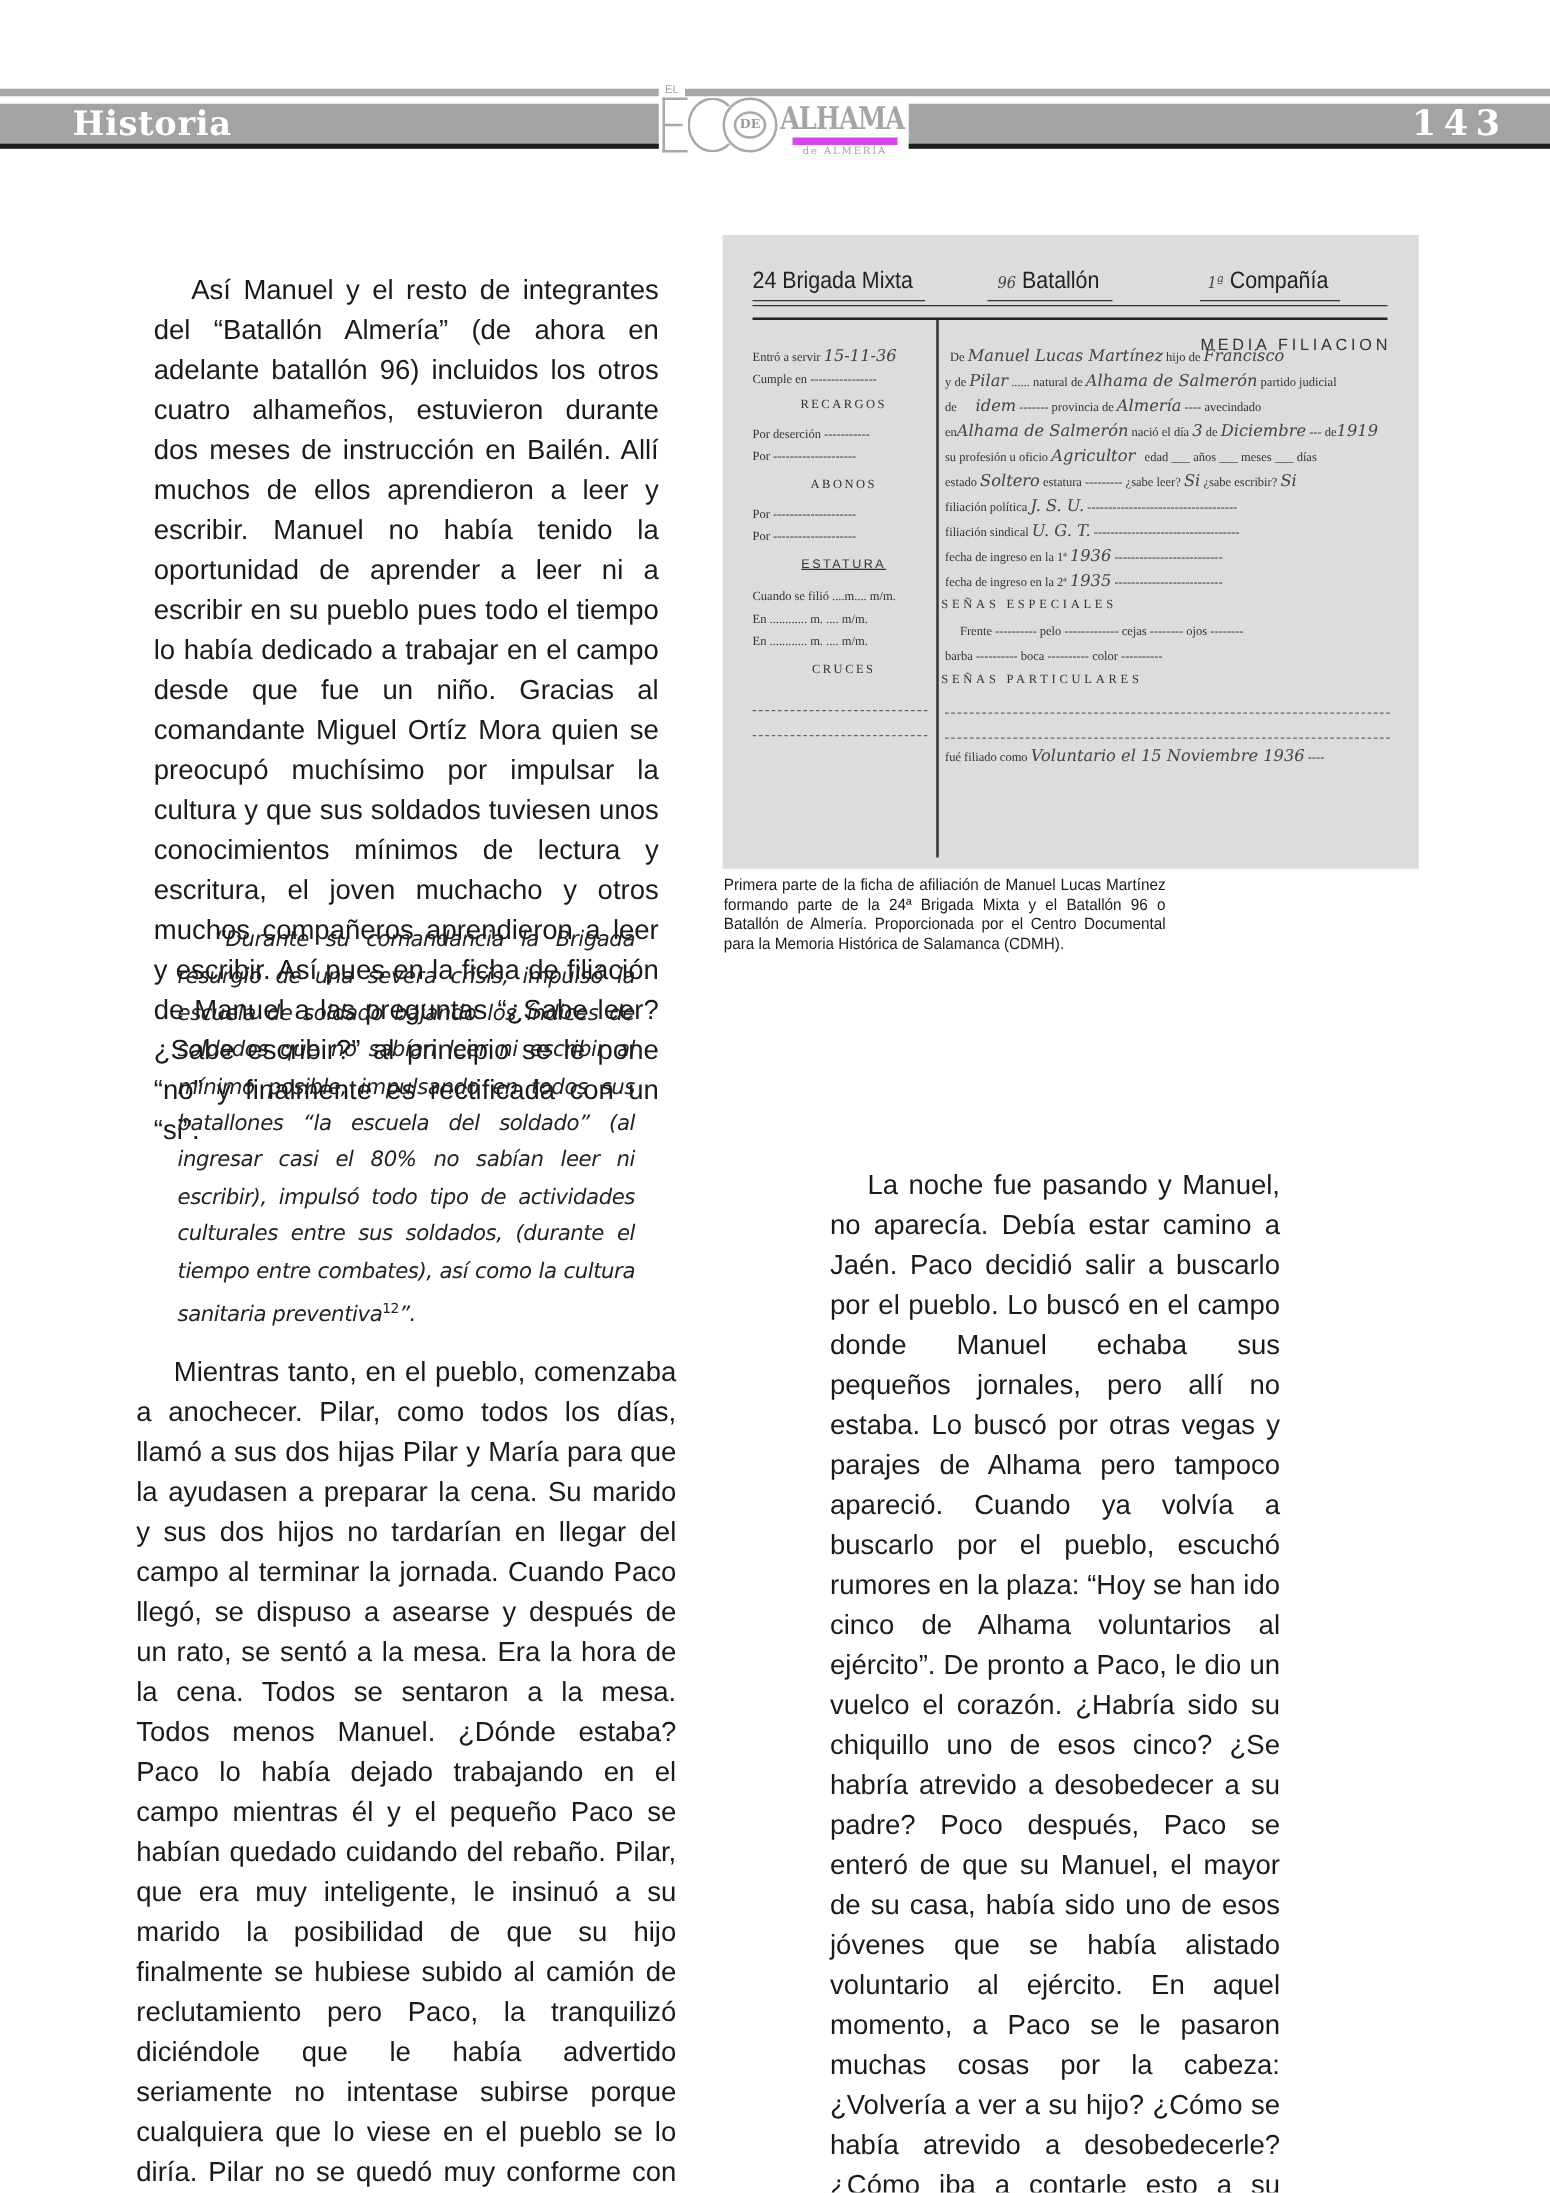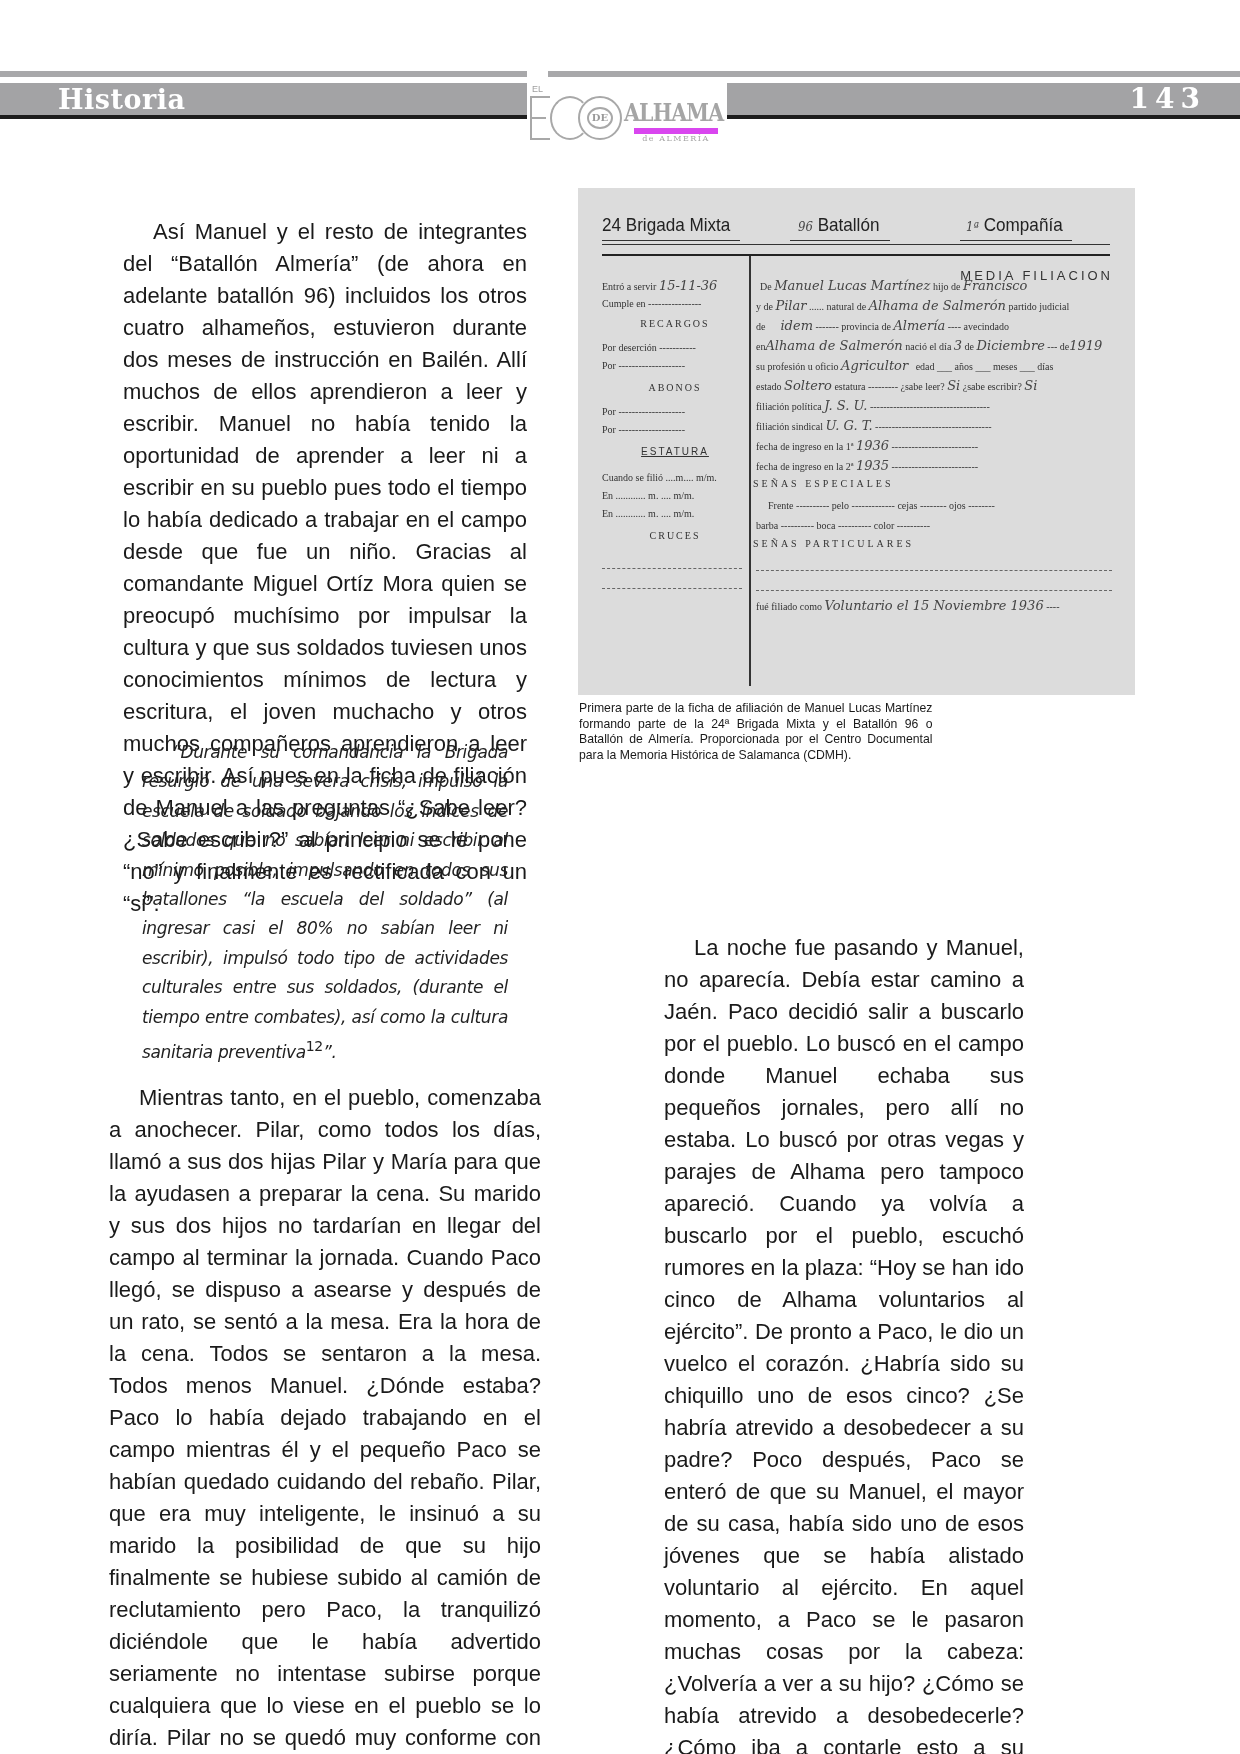--- a/index.html
+++ b/index.html
@@ -7,40 +7,40 @@
     body { position: relative; font-family: "Liberation Sans", sans-serif; color: #1a1a1a; }
 
     
     .hdr-thin { position: absolute; top: 71px; height: 6px; background: #a8a8aa; }
     .hdr-bar { position: absolute; top: 83px; height: 36px; background: #a3a3a5; border-bottom: 4px solid #1c1c1c; }
     .hdr-left { left: 0; width: 527px; }
     .hdr-right { left: 727px; width: 513px; }
     .hdr-title { position: absolute; left: 58px; top: 84px; font-family: "DejaVu Serif", serif; font-weight: bold; font-size: 27px; color: #ffffff; letter-spacing: 0.5px; }
     .hdr-page { position: absolute; right: 34px; top: 82px; font-family: "DejaVu Serif", serif; font-weight: bold; font-size: 28px; color: #ffffff; letter-spacing: 6px; }
 
-    .logo { position: absolute; left: 530px; top: 84px; width: 195px; height: 58px; padding-left: 12px; }
+    .logo { position: absolute; left: 530px; top: 66px; width: 195px; height: 58px; padding-left: 12px; }
     .logo-el { position: absolute; left: 2px; top: 0px; font-size: 9px; color: #a0a0a0; font-family: "Liberation Sans", sans-serif; }
     .logo-e { position: absolute; left: 0; top: 12px; width: 20px; height: 44px; border: 2px solid #a8a8a8; border-right: none; }
     .logo-e::after { content: ""; position: absolute; left: 0; top: 19px; width: 14px; height: 2px; background: #a8a8a8; }
     .logo-c { position: absolute; left: 20px; top: 12px; width: 40px; height: 44px; border: 2px solid #a8a8a8; border-right-color: transparent; border-radius: 50%; }
     .logo-o { position: absolute; left: 48px; top: 12px; width: 44px; height: 44px; border: 2px solid #a8a8a8; border-radius: 50%; }
     .logo-de { position: absolute; left: 57px; top: 23px; width: 26px; height: 22px; border: 2px solid #a8a8a8; border-radius: 50%; font-family: "DejaVu Serif", serif; font-weight: bold; font-size: 10px; color: #9a9a9a; text-align: center; line-height: 18px; }
     .logo-alhama { position: absolute; left: 94px; top: 14px; font-family: "DejaVu Serif", serif; font-weight: bold; font-size: 25px; color: #a5a5a5; letter-spacing: -1px; transform: scaleX(0.82); transform-origin: left; }
     .logo-alm { position: absolute; left: 104px; top: 44px; width: 84px; border-top: 6px solid #d946ef; font-family: "DejaVu Serif", serif; font-size: 8px; color: #a5a5a5; letter-spacing: 1.5px; text-align: center; padding-top: 0px; }
 
     
     .col { position: absolute; font-size: 22px; line-height: 32px; text-align: justify; }
     .col p { text-indent: 30px; }
     .col-1 { left: 123px; top: 216px; width: 404px; }
     .col-3 { left: 109px; top: 1082px; width: 432px; }
     .col-4 { left: 664px; top: 932px; width: 360px; }
 
     .quote { position: absolute; left: 142px; top: 738px; width: 366px; font-family: "DejaVu Sans", sans-serif; font-style: italic; font-size: 17px; line-height: 29.4px; color: #222; text-align: justify; letter-spacing: -0.35px; }
     .quote p { text-indent: 30px; }
-    .quote sup { font-size: 14px; font-style: normal; }
+    .quote sup { font-size: 11px; font-style: normal; }
 
     
     .form { position: absolute; left: 578px; top: 188px; width: 557px; height: 507px; background: #dcdcdc; color: #2a2a2a; font-family: "Liberation Serif", serif; overflow: hidden; }
     .form .hdrrow { position: absolute; top: 26px; font-family: "Liberation Sans", sans-serif; font-size: 19px; color: #222; transform: scaleX(0.9); transform-origin: left; }
     .form .hdrline { position: absolute; top: 52px; height: 1px; background: #333; }
     .form .sepline { position: absolute; left: 24px; top: 56px; width: 508px; height: 1px; background: #333; }
     .form .sepline2 { position: absolute; left: 24px; top: 66px; width: 508px; height: 2px; background: #222; }
     .form .vline { position: absolute; left: 171px; top: 68px; width: 2px; height: 430px; background: #333; }
     .form .title { position: absolute; left: 175px; top: 80px; width: 360px; text-align: right; font-family: "Liberation Sans", sans-serif; font-size: 13px; letter-spacing: 3px; color: #333; }
     .form .lbl { position: absolute; font-size: 10px; color: #333; white-space: nowrap; }

